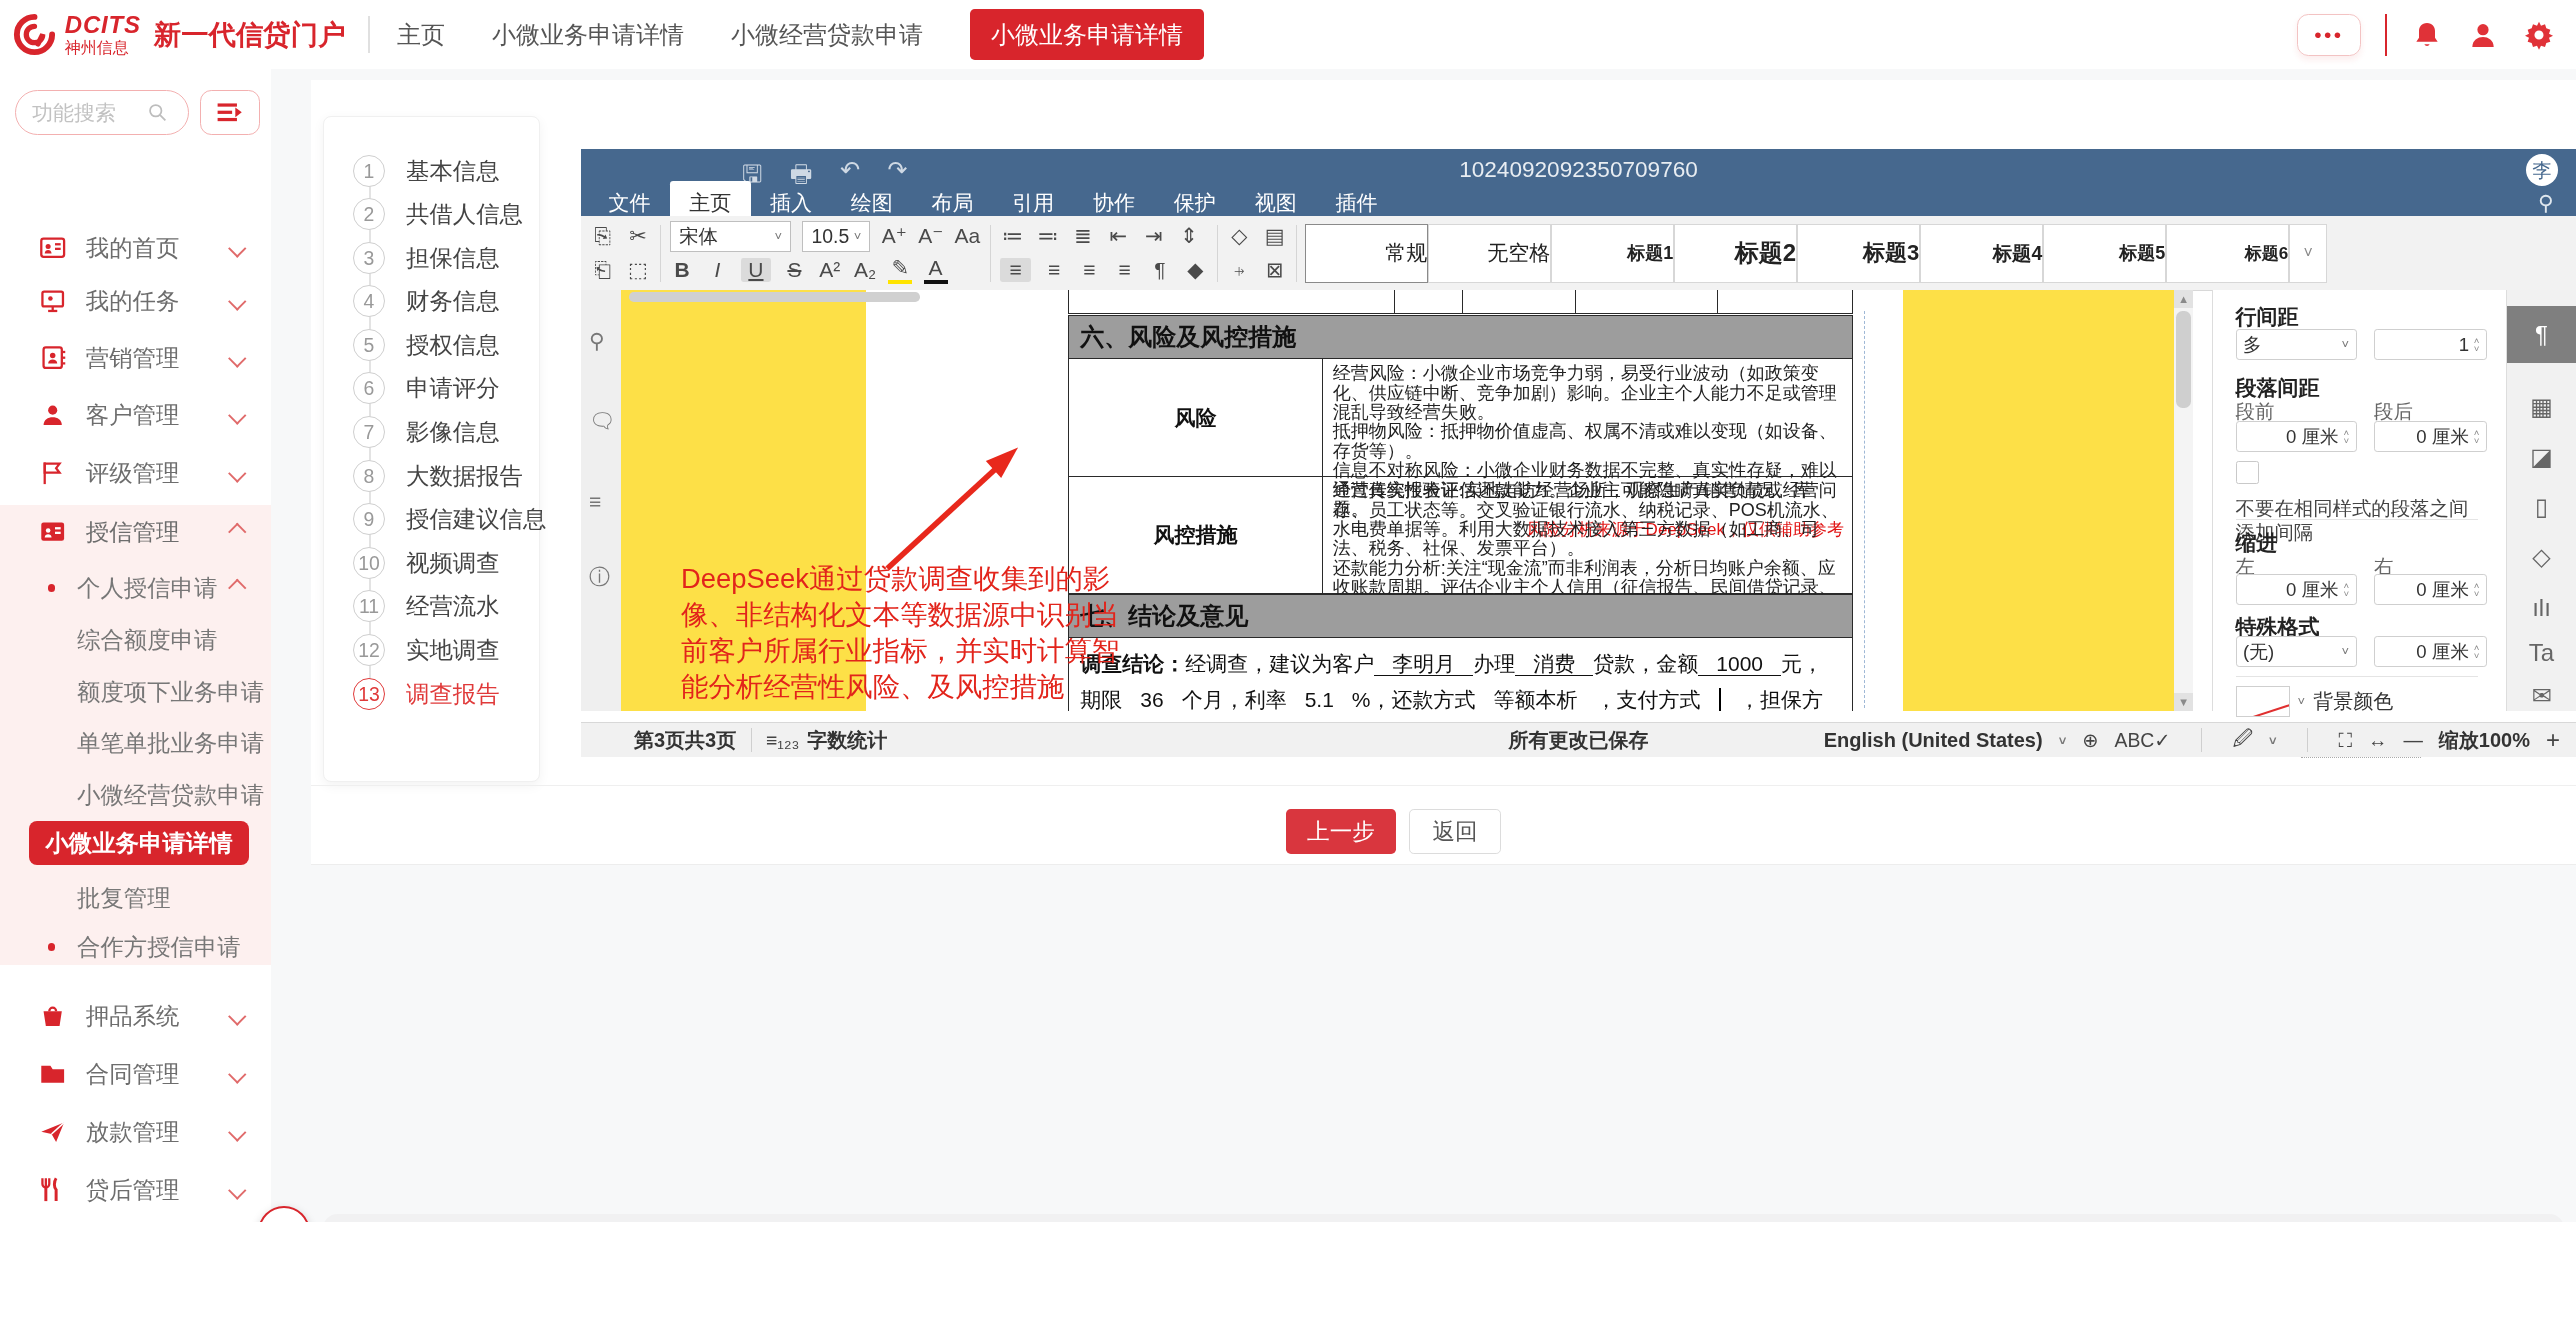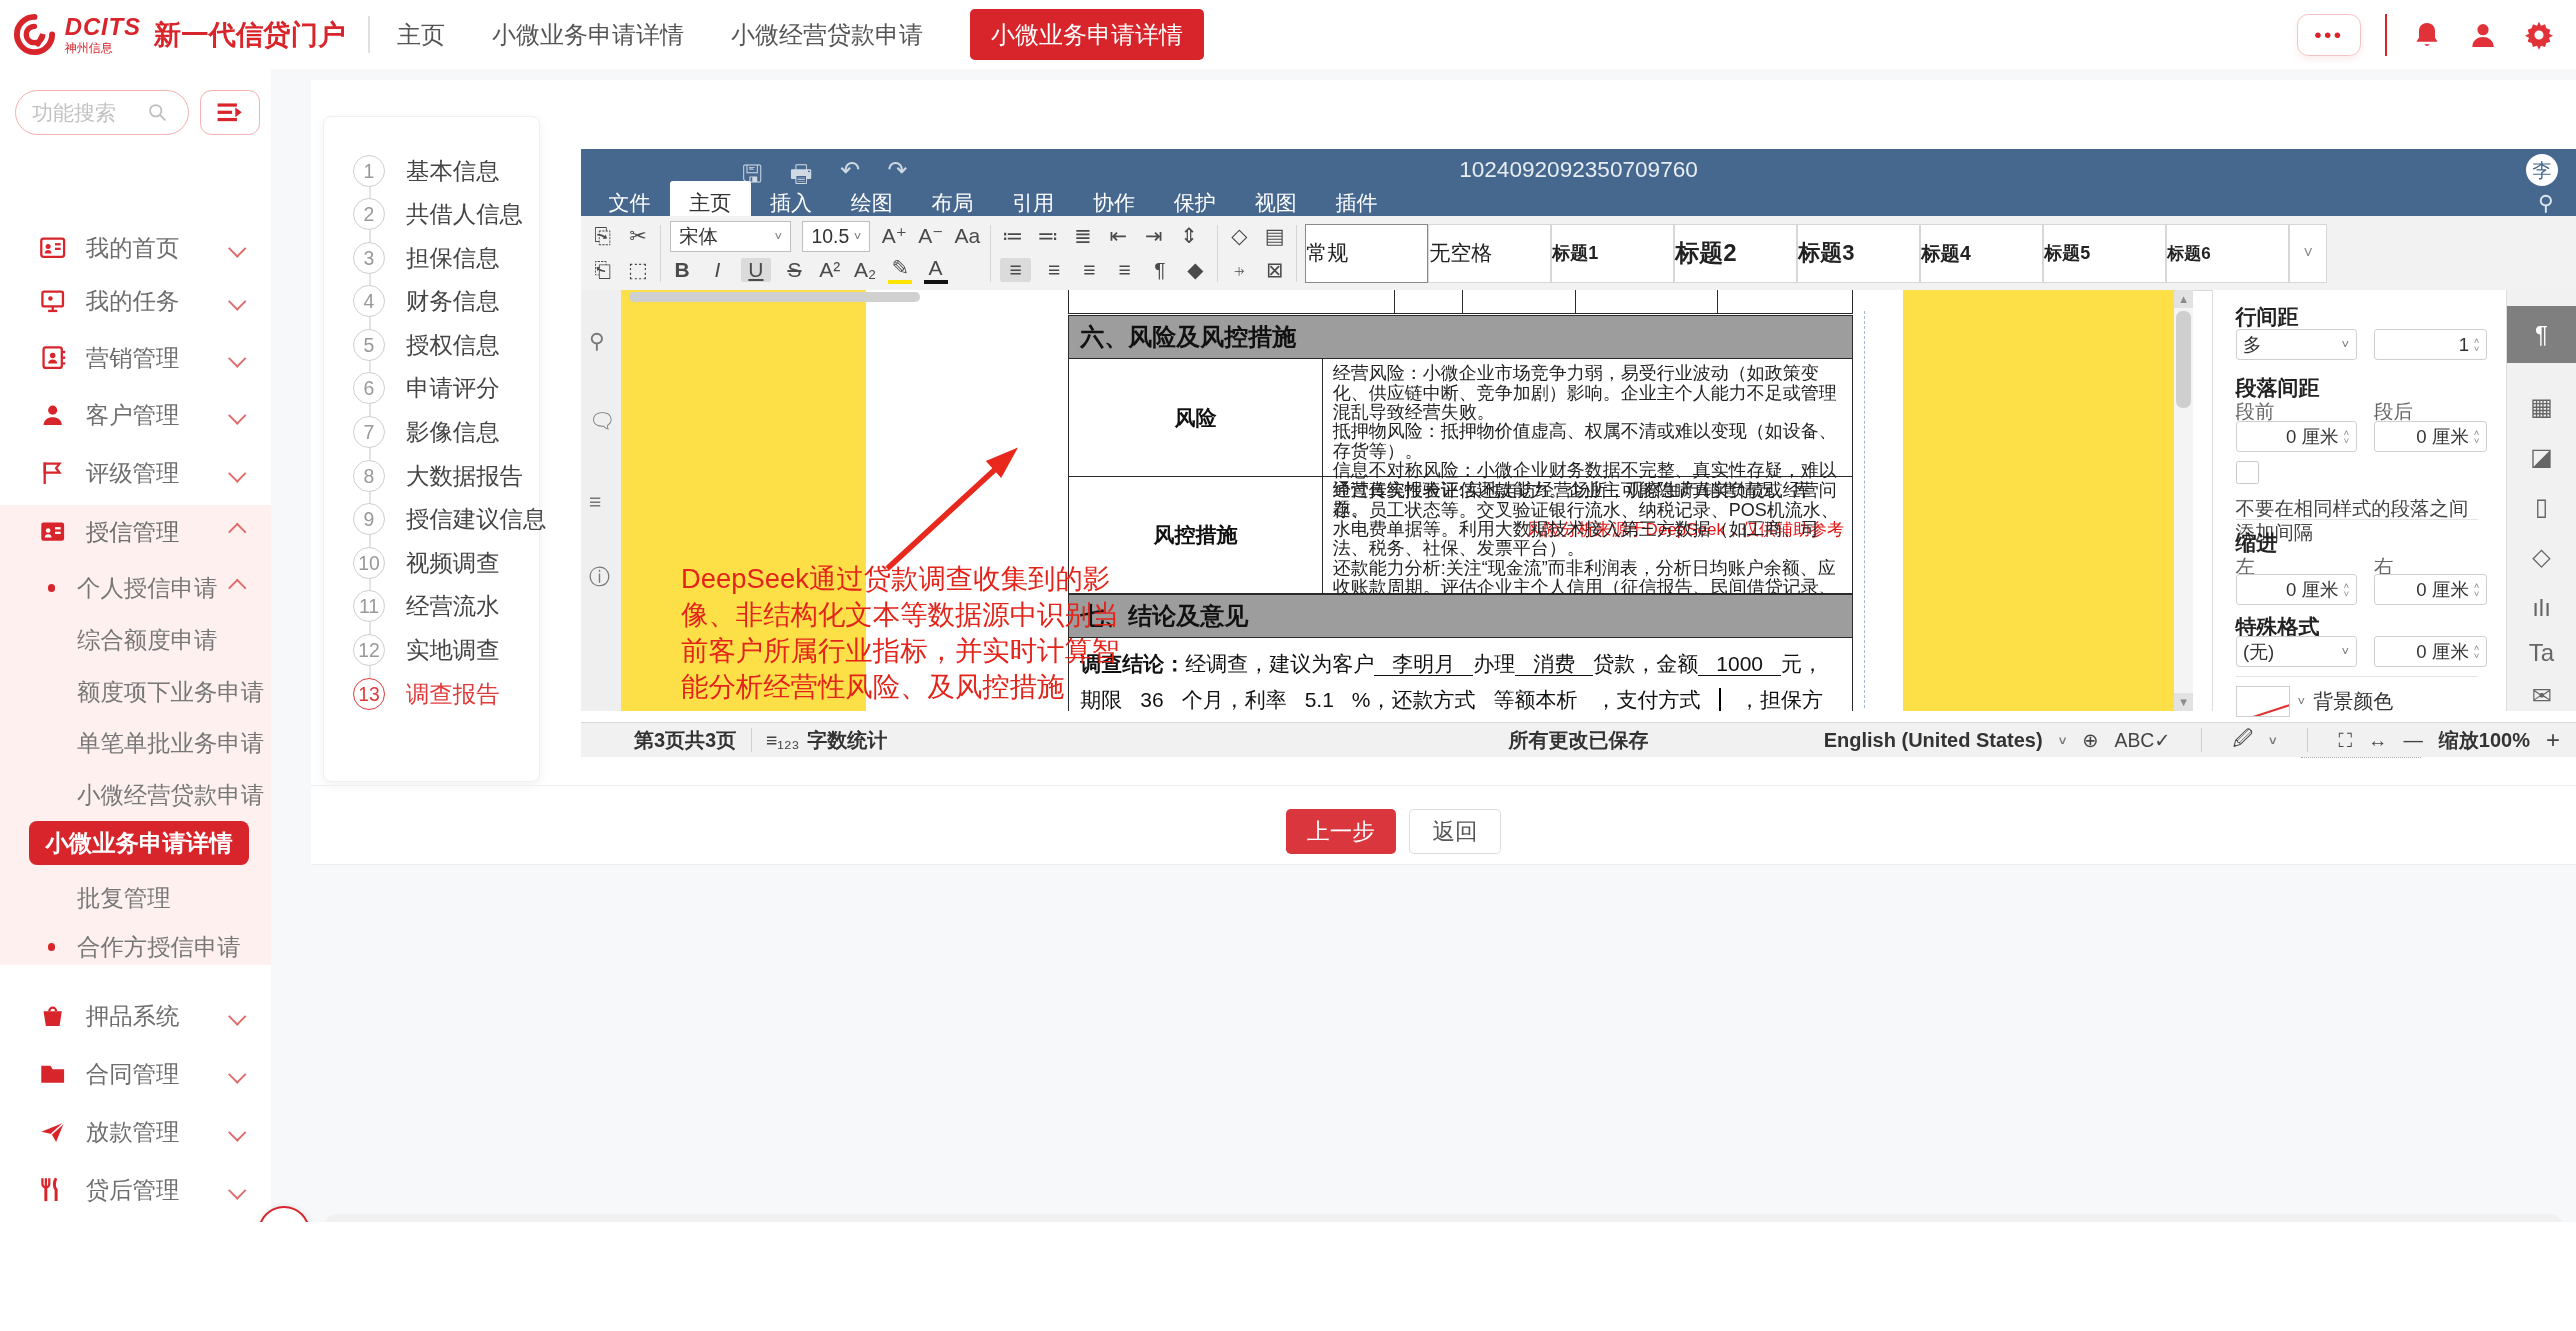--- a/index.html
+++ b/index.html
@@ -5,21 +5,21 @@
   html,body{margin:0;padding:0;background:#fff;}
   #app{position:relative;width:2576px;height:1222px;overflow:hidden;
        font-family:"Liberation Sans","DejaVu Sans",sans-serif;color:#333;}
   
   #topbar{position:absolute;left:0;top:0;width:2576px;height:69px;background:#fff;
           border-bottom:1.6px solid #ececec;display:flex;align-items:center;}
   .logo-wrap{display:flex;align-items:center;margin-left:11.3px;}
   .logo-swirl{width:47px;height:47px;}
   .brand-col{margin-left:6.5px;line-height:1;}
   .brand-dcits{font-size:24px;font-weight:bold;color:#d8252c;font-style:italic;letter-spacing:0.8px;}
-  .brand-co{font-size:12px;color:#d8252c;margin-top:2.4px;}
+  .brand-co{font-size:16px;color:#d8252c;margin-top:2.4px;}
   .portal-name{margin-left:13px;font-size:27.4px;font-weight:bold;color:#d8252c;}
   .hdr-div{width:1.6px;height:37px;background:#e0e0e0;margin:0 27.4px 0 22.6px;}
   .hnav{display:flex;align-items:center;gap:47px;font-size:24px;color:#555;}
   .hnav .htab{cursor:pointer;white-space:nowrap;}
   .hnav .htab.active{background:#d8252c;color:#fff;padding:9.7px 21px;border-radius:4.8px;}
   .hdr-right{position:absolute;right:21px;top:0;height:69px;display:flex;align-items:center;gap:24px;}
   .more-badge{border:1.6px solid #f3c3c3;border-radius:11.3px;padding:8px 16px;color:#d8252c;
               font-size:21px;letter-spacing:2.4px;box-shadow:0 3.2px 6.5px rgba(216,37,44,.08);}
   .red-bar{width:2.4px;height:42px;background:#d8252c;}
   .hicon{width:32px;height:32px;}
@@ -79,21 +79,21 @@
   .tsep{width:0.8px;height:57px;background:#d5d5d5;}
   .fontbox{width:121px;height:31px;background:#fff;border:0.8px solid #bfbfbf;font-size:19.4px;color:#333;
            display:flex;align-items:center;justify-content:space-between;padding:0 8px;box-sizing:border-box;}
   .sizebox{width:68px;height:31px;background:#fff;border:0.8px solid #bfbfbf;font-size:19.4px;color:#333;
            display:flex;align-items:center;justify-content:space-between;padding:0 8px;box-sizing:border-box;}
   .caret-dn{font-size:13px;color:#777;}
   .hl-yellow{border-bottom:4.8px solid #ffe400;}
   .fc-black{border-bottom:4.8px solid #111;}
   .styles{display:flex;align-items:center;margin-left:8px;}
   .stybox{width:121px;height:57px;background:#fff;border:0.8px solid #d7d7d7;display:flex;align-items:center;
-          justify-content:flex-start;color:#222;cursor:pointer;}
+          justify-content:flex-end;color:#222;cursor:pointer;}
   .stybox.sel{border:1.6px solid #8a8a8a;}
   .sty0{font-size:21px;}.sty1{font-size:18px;font-weight:bold;}.sty2{font-size:24px;font-weight:bold;}
   .sty3{font-size:22px;font-weight:bold;}.sty4{font-size:19.4px;font-weight:bold;}
   .sty5{font-size:18px;font-weight:bold;}.sty6{font-size:17px;font-weight:bold;}
   .stymore{width:36px;height:57px;background:#fff;border:0.8px solid #d7d7d7;display:flex;align-items:center;
            justify-content:center;color:#888;font-size:16px;}
   .ebody{position:absolute;left:0;top:141px;width:1995px;height:421px;}
   .left-strip{position:absolute;left:0;top:0;width:40px;height:421px;background:#efefef;}
   .ls-ico{position:absolute;left:8px;font-size:21px;color:#777;}
   .canvas{position:absolute;left:40px;top:0;width:1572px;height:421px;background:#fde047;overflow:hidden;}

